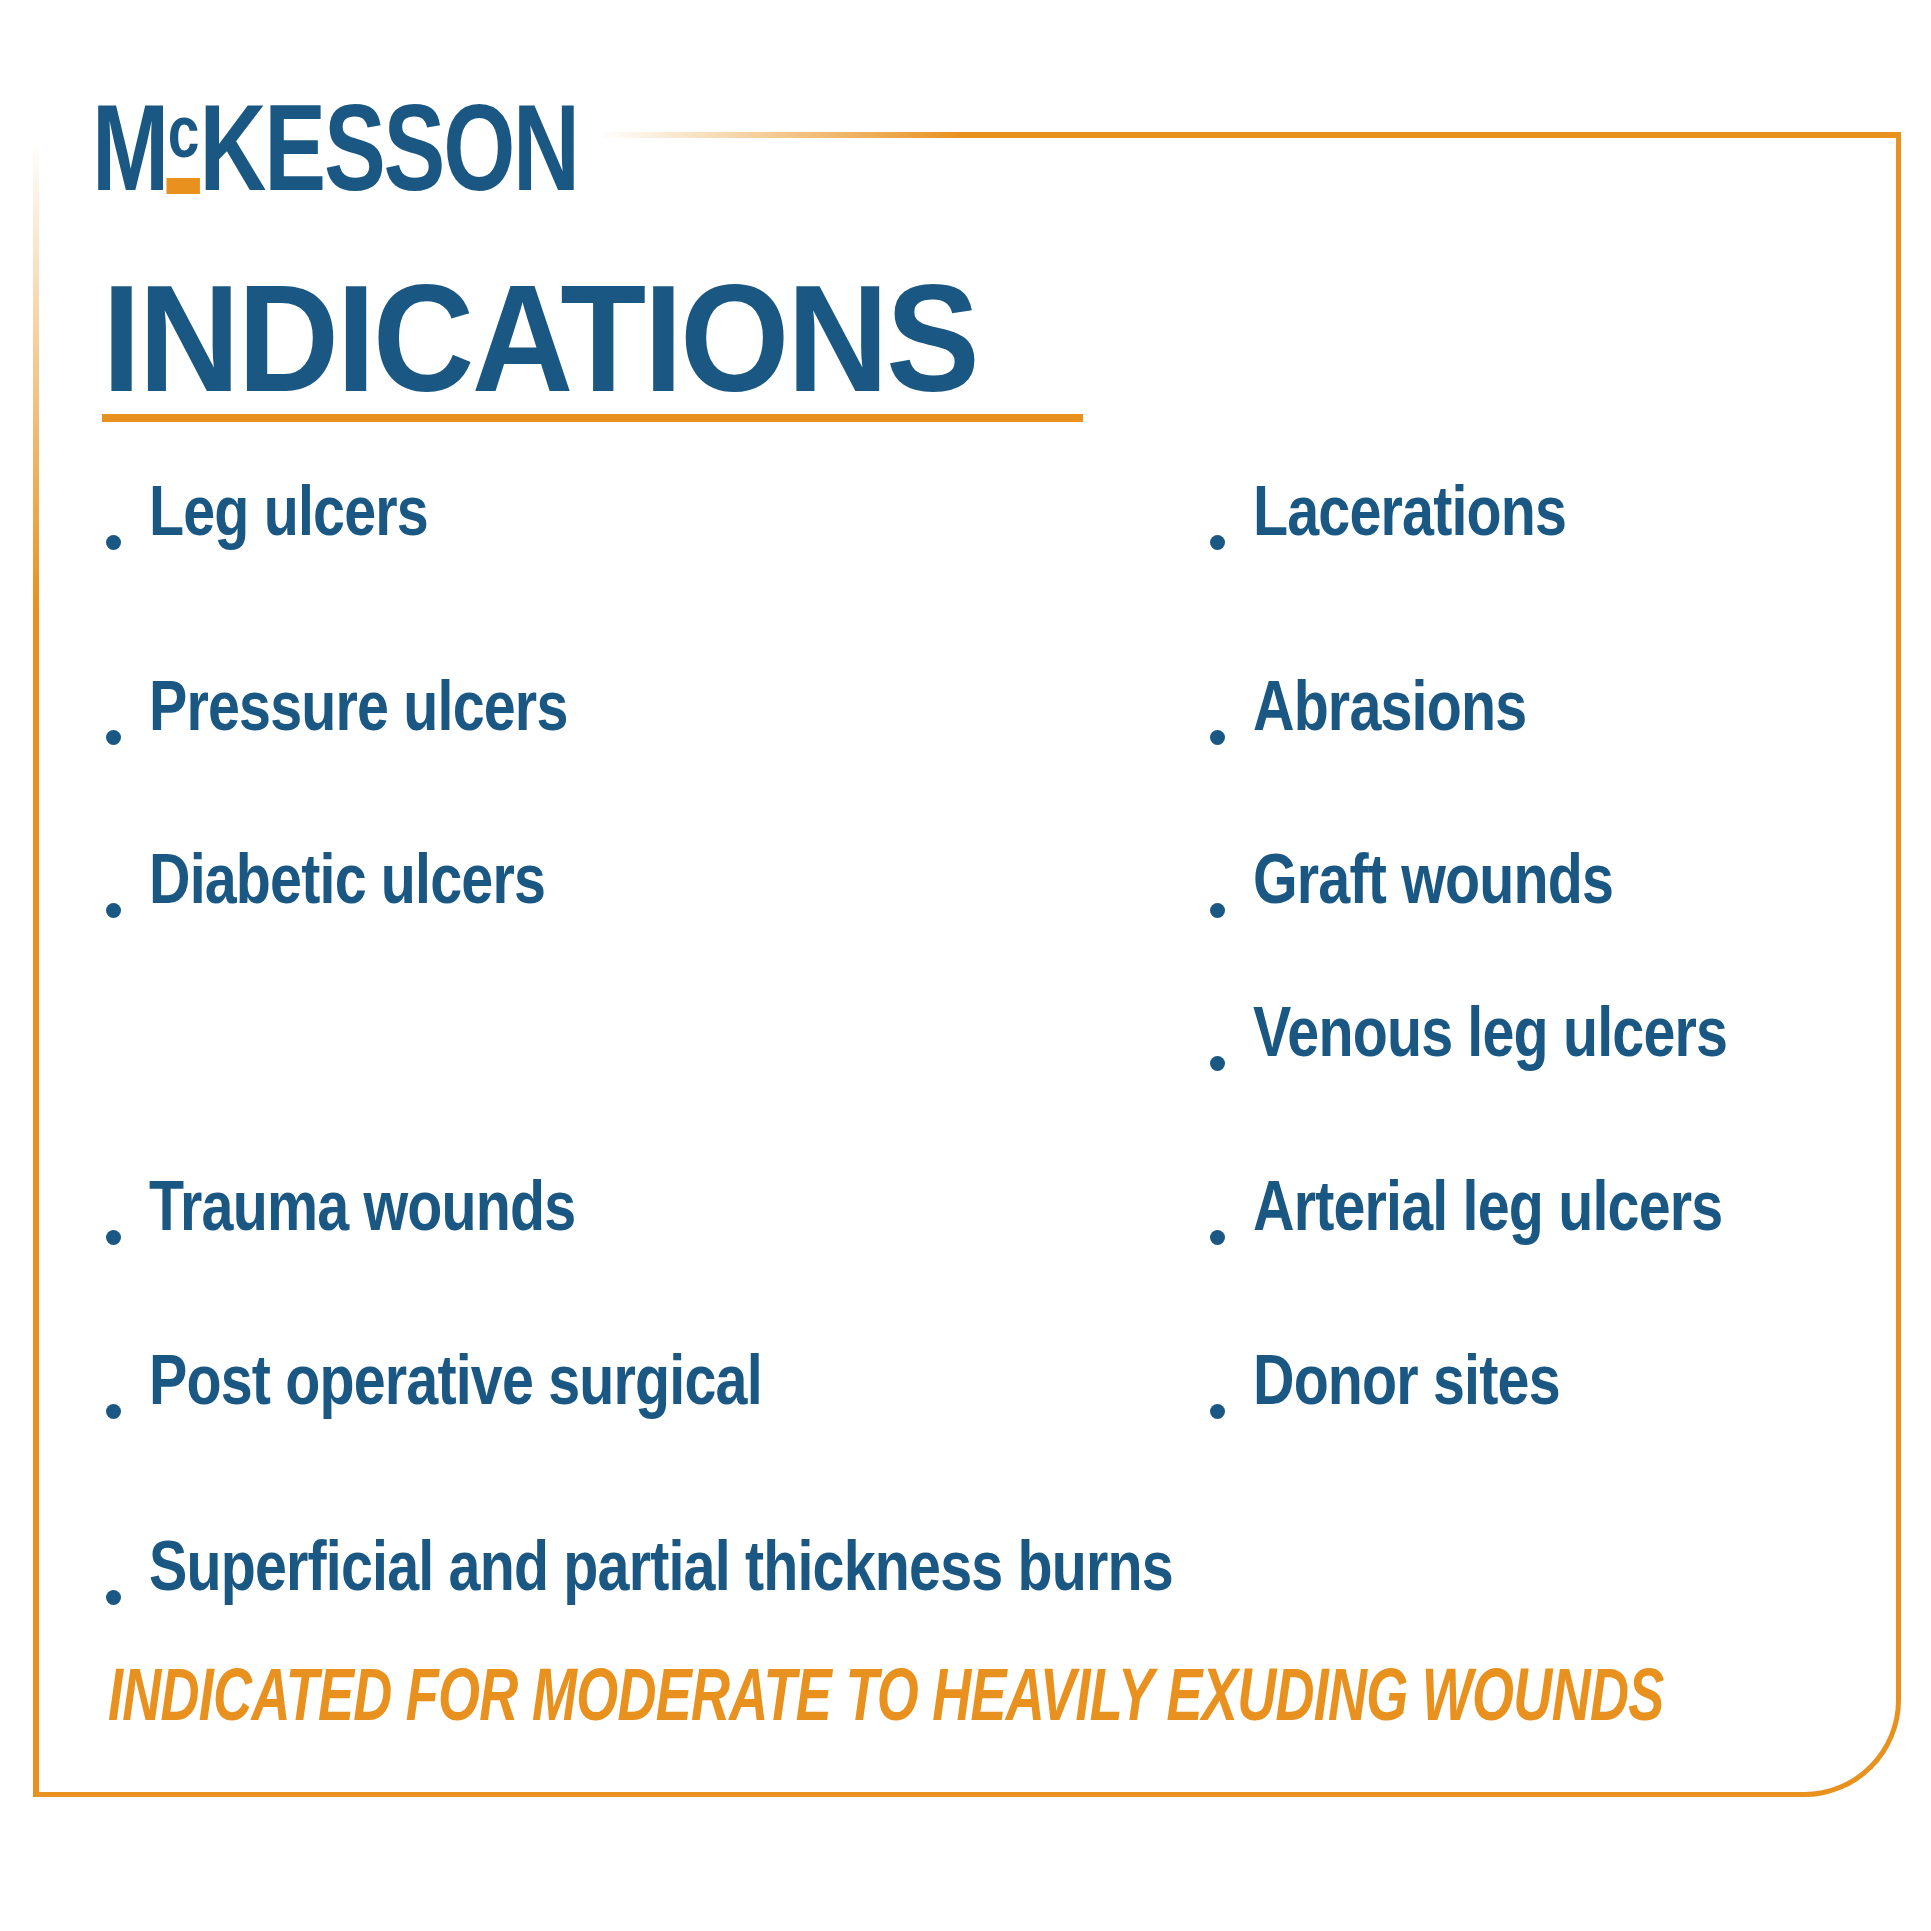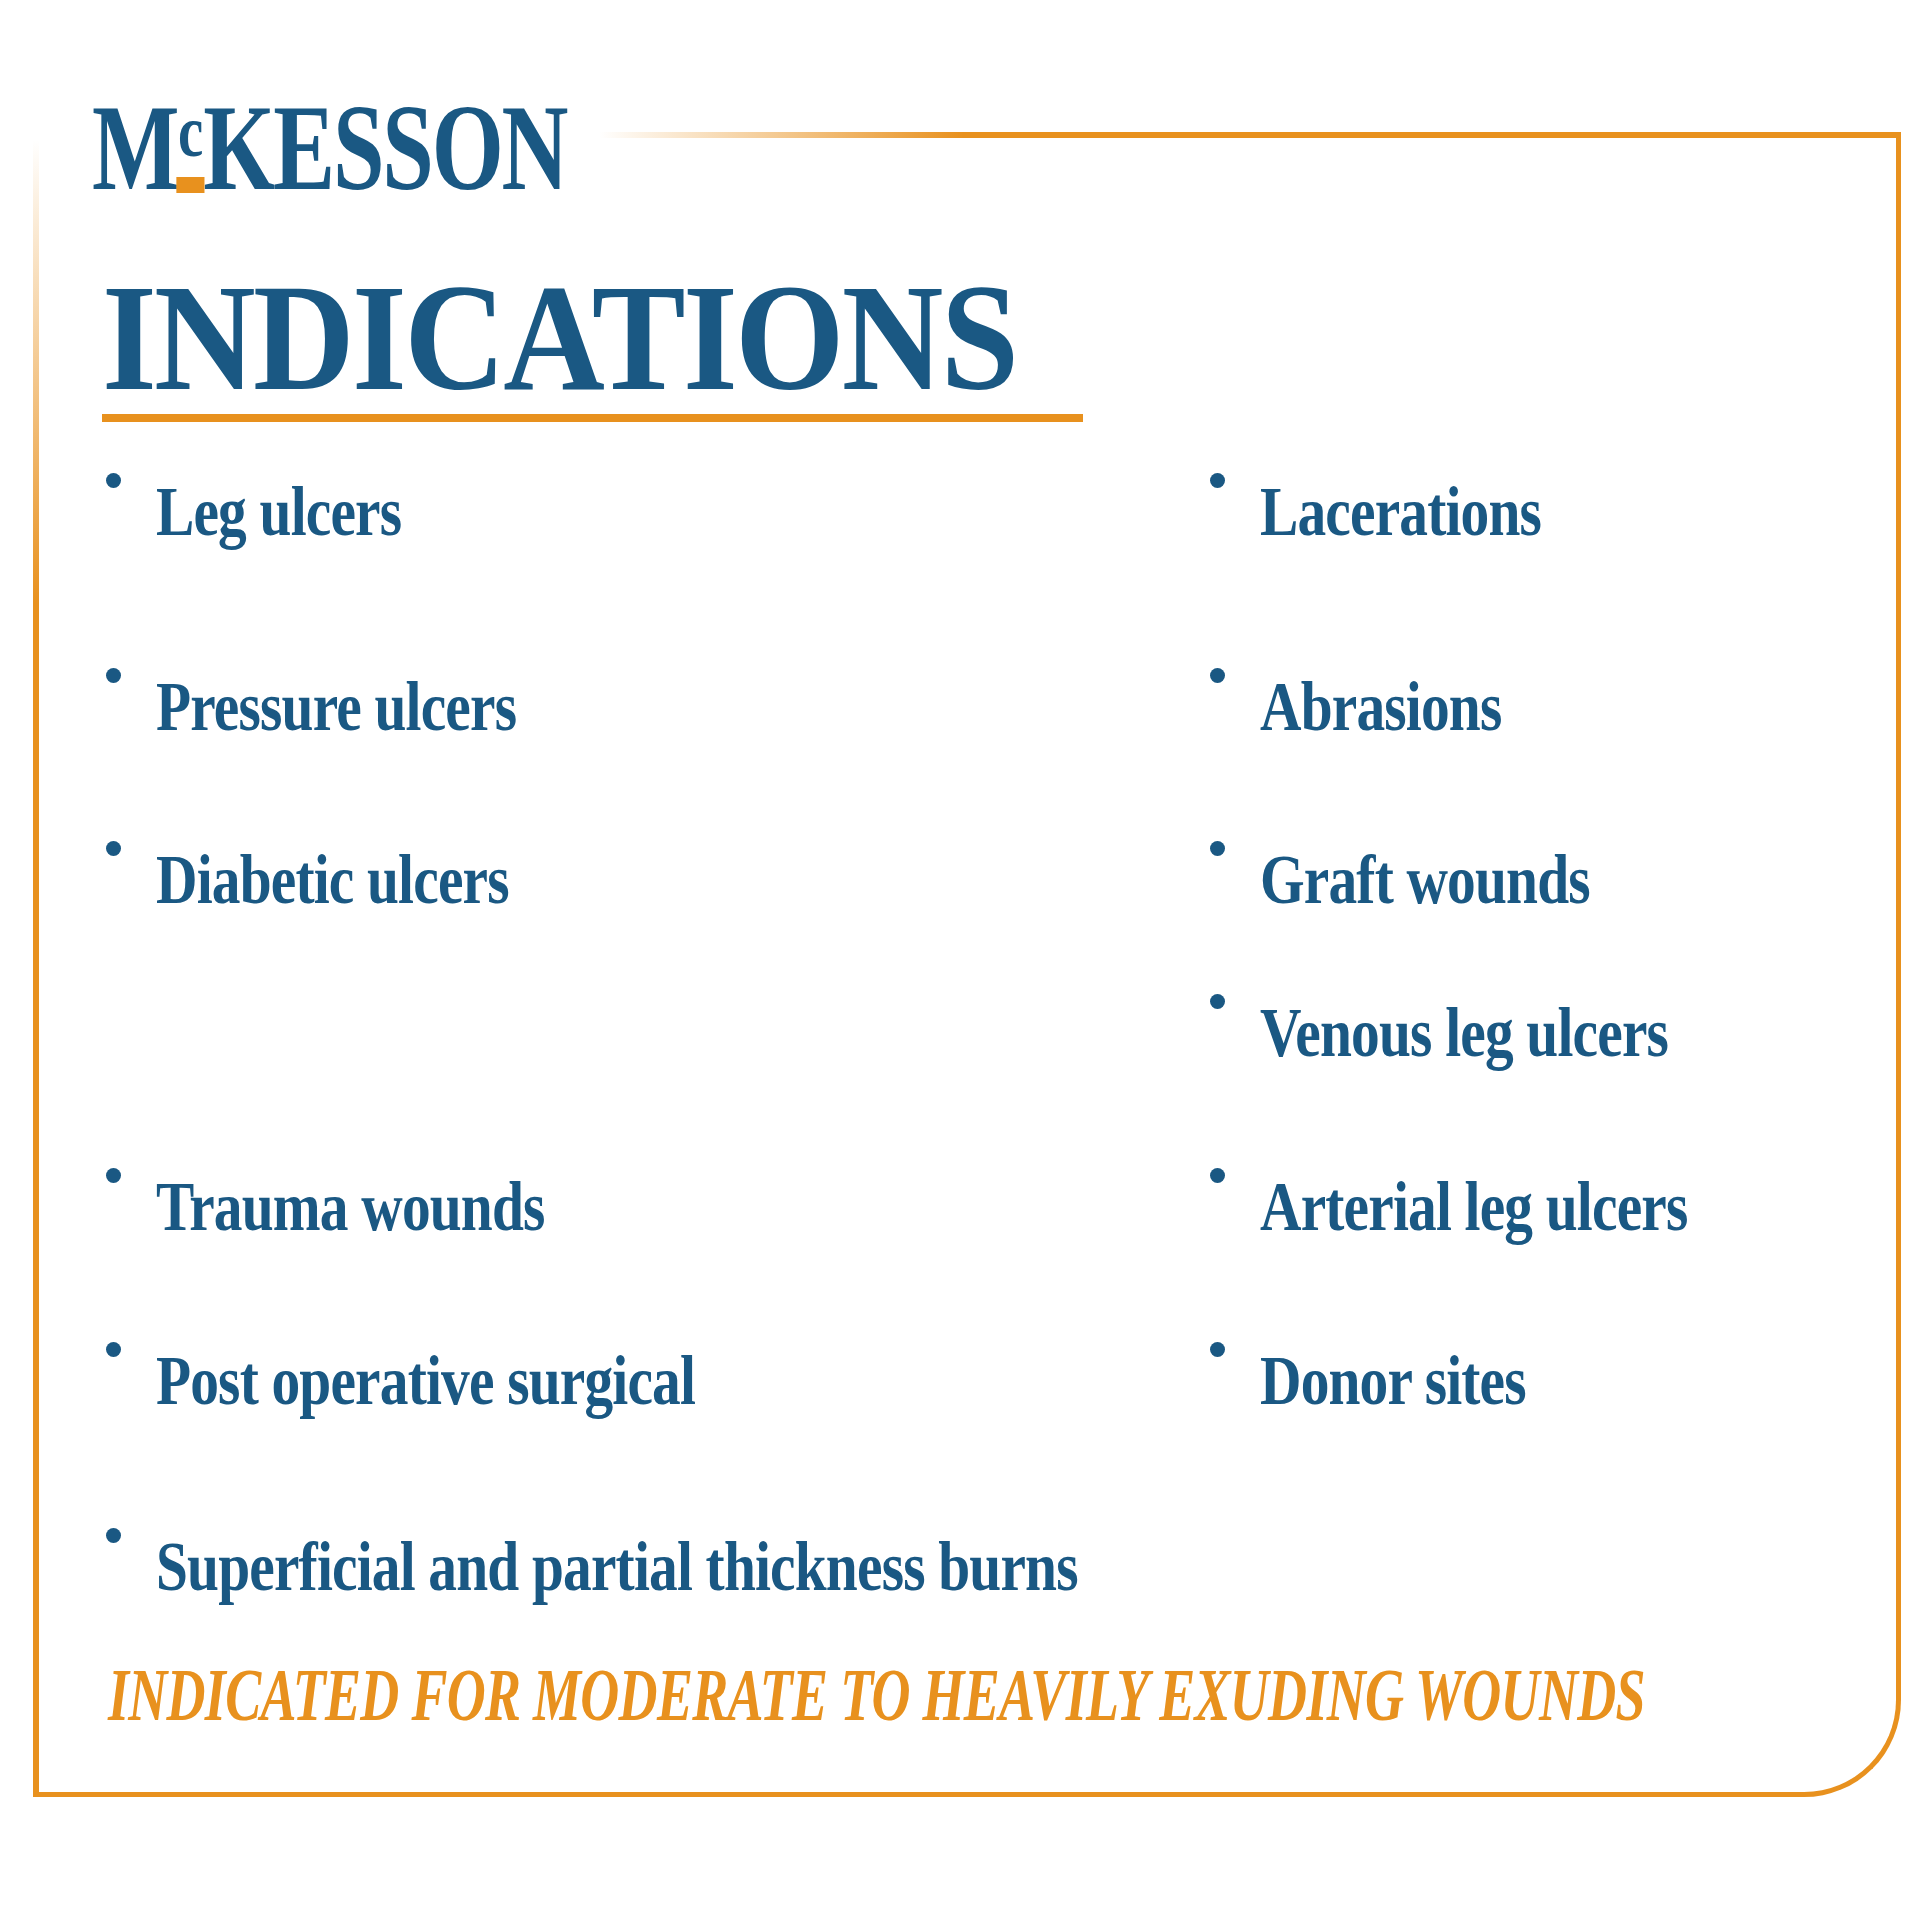--- a/index.html
+++ b/index.html
@@ -1,18 +1,18 @@
 <!DOCTYPE html>
 <html><head>
 <meta charset="utf-8">
 <style>
   html,body{margin:0;padding:0;background:#ffffff;}
   #canvas{
     position:relative;width:1931px;height:1931px;background:#ffffff;overflow:hidden;
-    font-family:Liberation Serif, serif;
+    font-family:Liberation Sans, sans-serif;
   }
   
   #frame{
     position:absolute;left:33px;top:135px;width:1868px;height:1662px;
     box-sizing:border-box;
     border-right:5.8px solid #E8911E;
     border-bottom:5.8px solid #E8911E;
     border-bottom-right-radius:97px;
   }
   #frame-top{
@@ -48,21 +48,21 @@
     transform:scaleX(0.92);transform-origin:0 0;
   }
   .title-underline{
     position:absolute;left:102px;top:414px;width:981px;height:7.7px;
     background:#E8911E;
   }
   
   .item{
     position:absolute;height:77px;line-height:77px;
     color:#1A5883;font-weight:bold;font-size:70px;
-    white-space:nowrap;display:flex;align-items:flex-start;gap:7px;
+    white-space:nowrap;display:flex;align-items:flex-end;
   }
   .item .dot{
     width:15.4px;height:15.4px;border-radius:50%;background:#1A5883;
     margin-right:28px;flex:0 0 auto;
   }
   .item .lbl{
     display:inline-block;letter-spacing:-1px;
     transform:scaleX(0.82);transform-origin:0 50%;
   }
   .col-l{left:106px;}

